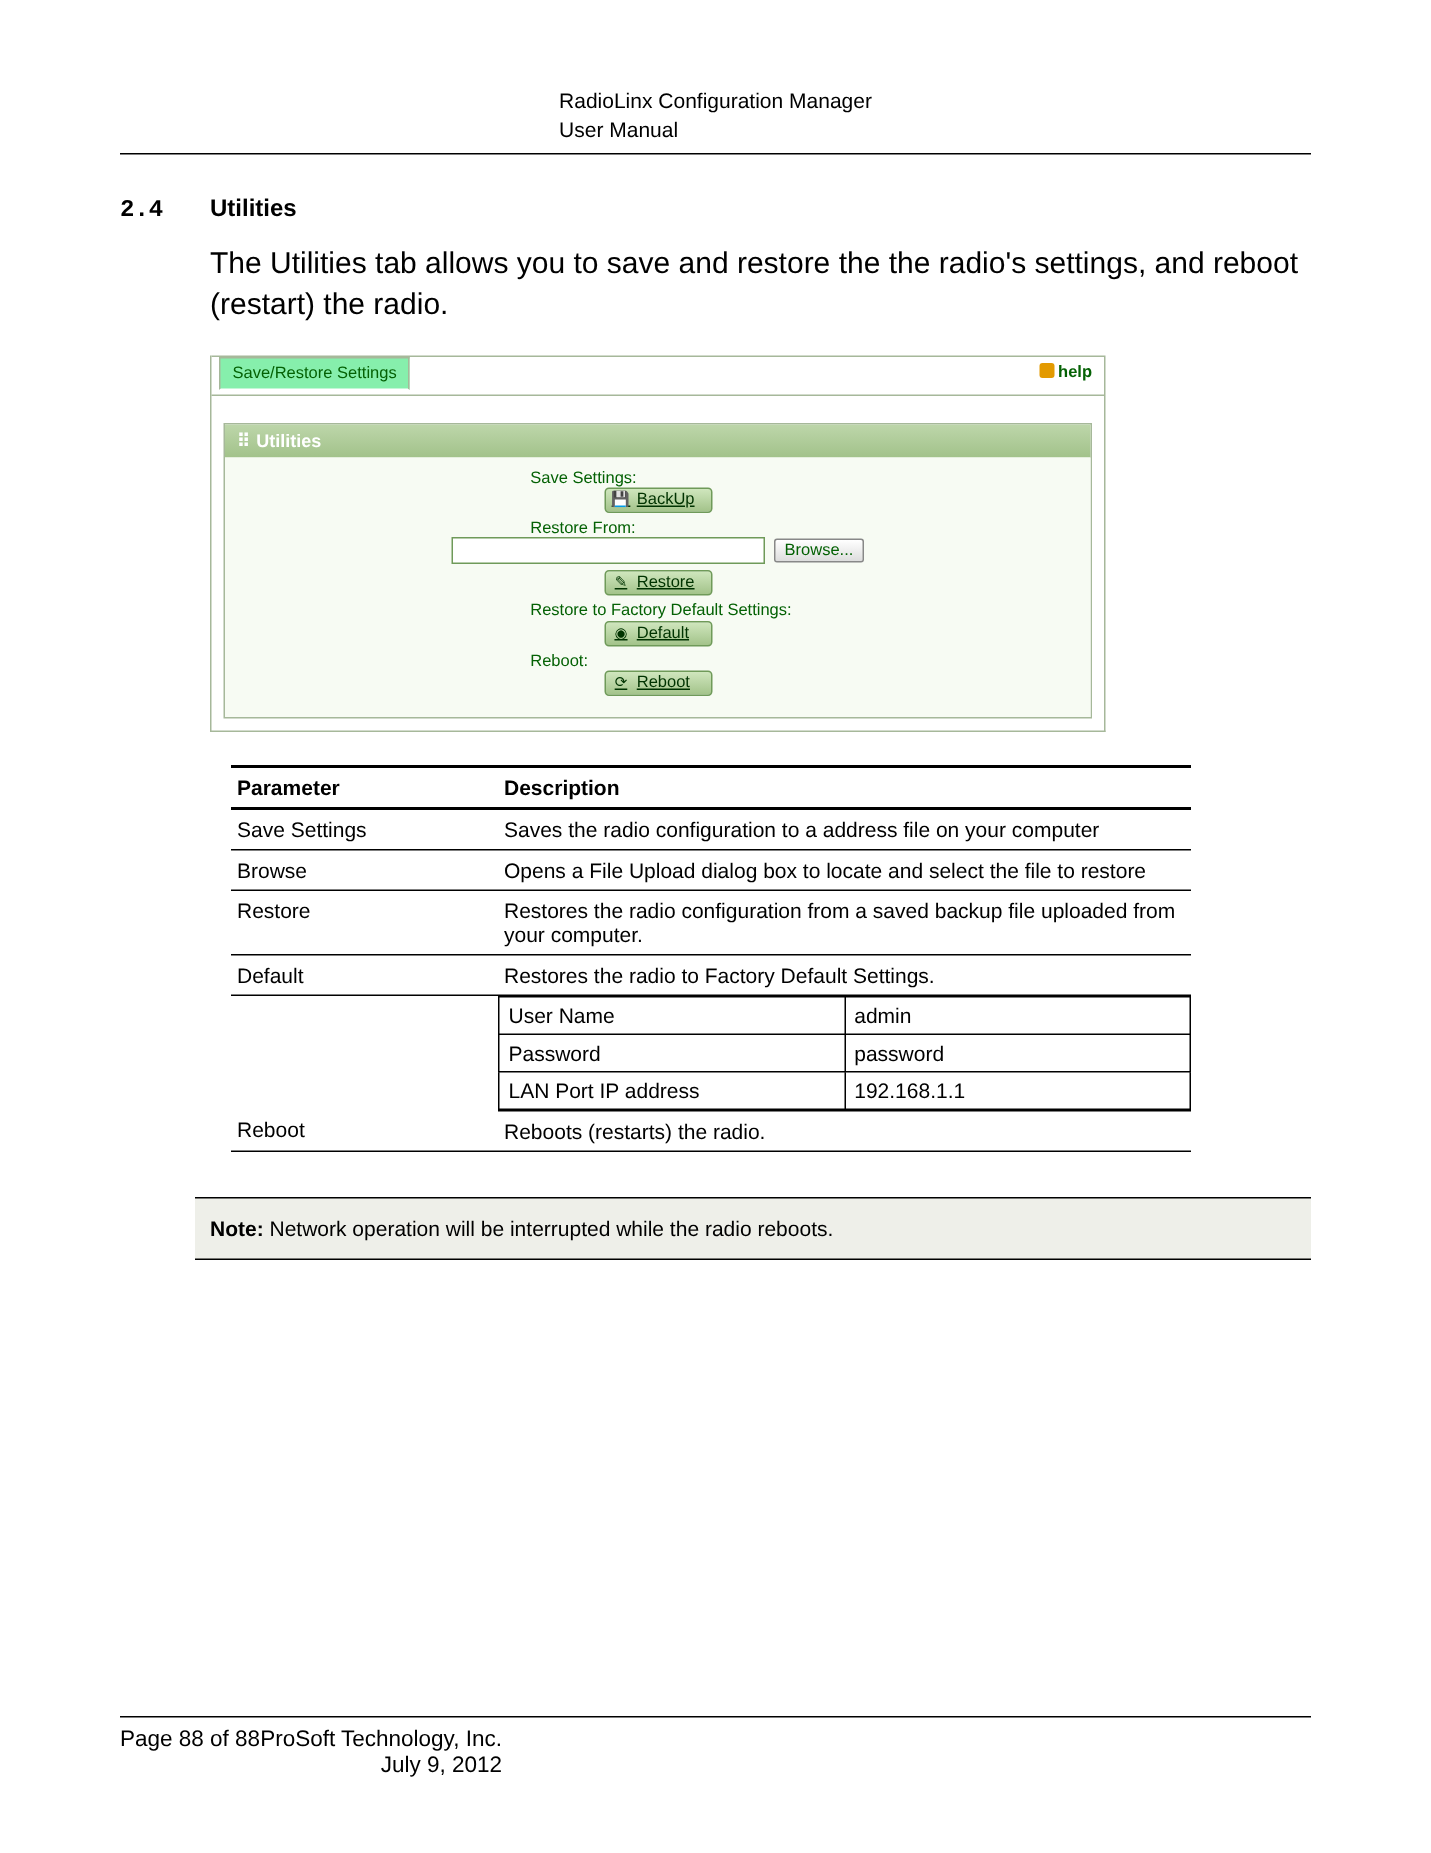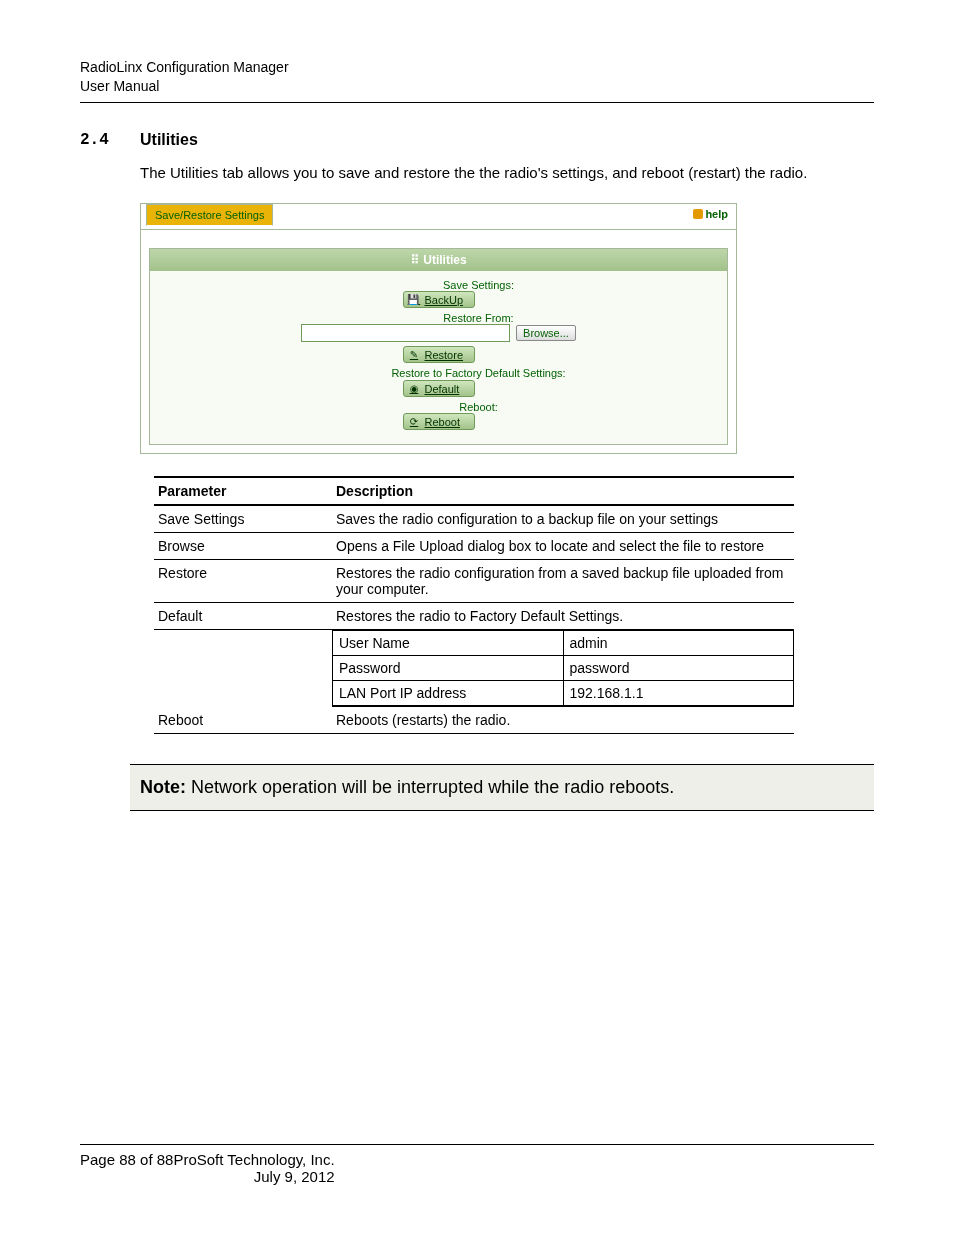--- a/index.html
+++ b/index.html
@@ -11,37 +11,37 @@
   }
   .page {
     width: 954px;
     height: 1235px;
     position: relative;
     box-sizing: border-box;
     padding: 58px 80px 0 80px;
   }
   .header {
     display: flex;
-    justify-content: space-between;
+    justify-content: center;
     font-size: 14px;
     line-height: 1.35;
     padding-bottom: 6px;
     border-bottom: 1px solid #000;
     margin-bottom: 28px;
   }
   .header .right { text-align: right; }
   .section-row {
     display: flex;
     gap: 30px;
     margin-bottom: 14px;
   }
   .section-num { font-weight: bold; font-size: 16px; width: 30px; font-family: Liberation Mono, monospace; }
   .section-title { font-weight: bold; font-size: 16px; }
   .intro {
-    font-size: 15px;
+    font-size: 20px;
     margin-left: 60px;
     margin-bottom: 20px;
     line-height: 1.35;
   }
   
   .panel {
     margin-left: 60px;
     width: 595px;
     border: 1px solid #a6b89a;
     border-top: none;
@@ -56,21 +56,21 @@
     position: absolute;
     left: 0; right: 0; bottom: 0;
     border-bottom: 1px solid #a6b89a;
   }
   .tab {
     display: inline-block;
     border: 1px solid #a6b89a;
     border-bottom: 1px solid #fff;
     position: relative;
     z-index: 1;
-    background: #eab308;
+    background: #86efac;
     font-size: 11px;
     color: #046104;
     padding: 4px 8px;
     margin-left: 5px;
   }
   .tab-help {
     float: right;
     font-size: 11px;
     color: #046104;
     font-weight: bold;
@@ -79,21 +79,20 @@
   .tab-help .qicon {
     display: inline-block;
     width: 10px; height: 10px;
     background: #e39a00;
     border-radius: 2px;
     margin-right: 2px;
     vertical-align: -1px;
   }
   .panel-inner {
     padding: 18px 8px 8px 8px;
-    text-align: center;
   }
   .util-box {
     border: 1px solid #a6b89a;
   }
   .util-head {
     background: linear-gradient(#bdd6aa, #a2c28a);
     color: #fff;
     font-weight: bold;
     font-size: 12px;
     padding: 4px 8px;
@@ -184,21 +183,21 @@
   }
   .inner-table td:first-child { width: 50%; }
   td.noborder { border-bottom: none; }
   .note-box {
     margin-left: 50px;
     margin-top: 30px;
     background: #eeefe9;
     border-top: 1px solid #000;
     border-bottom: 1px solid #000;
     padding: 12px 10px;
-    font-size: 18px;
+    font-size: 14px;
   }
   .footer {
     position: absolute;
     left: 80px; right: 80px;
     bottom: 50px;
     border-top: 1px solid #000;
     padding-top: 6px;
     display: flex;
     font-size: 15px;
   }
@@ -284,21 +283,21 @@
   </div>
 
   <table class="param-table">
     <tbody>
         <tr>
       <th>Parameter</th>
       <th>Description</th>
     </tr>
     <tr>
       <td class="col1">Save Settings</td>
-      <td>Saves the radio configuration to a backup file on your settings</td>
+      <td>Saves the radio configuration to a address file on your computer</td>
     </tr>
     <tr>
       <td class="col1">Browse</td>
       <td>Opens a File Upload dialog box to locate and select the file to restore</td>
     </tr>
     <tr>
       <td class="col1">Restore</td>
       <td>Restores the radio configuration from a saved backup file uploaded from your computer.</td>
     </tr>
     <tr>

